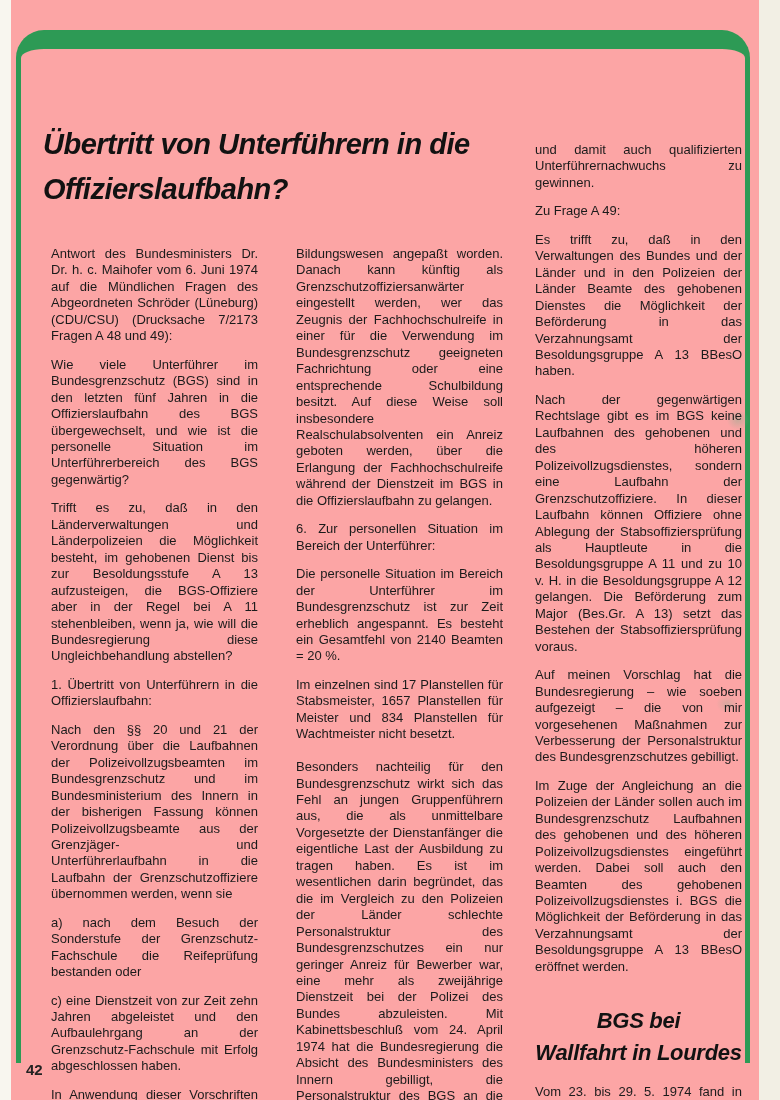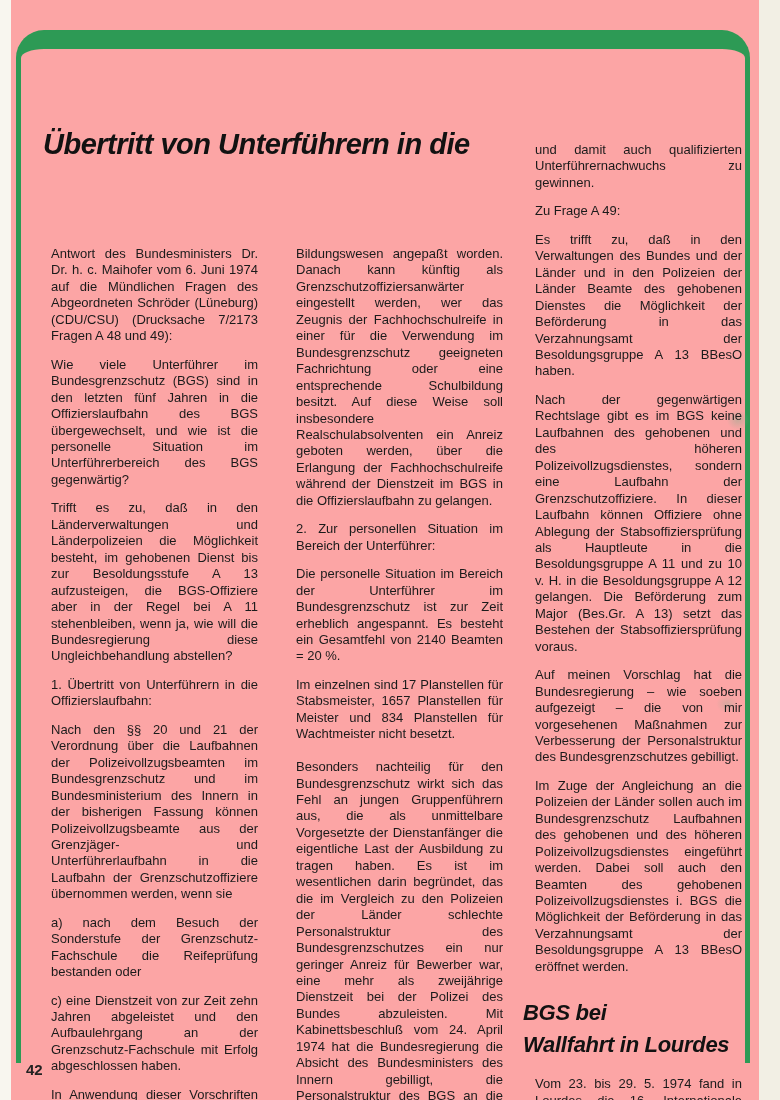--- a/index.html
+++ b/index.html
@@ -56,22 +56,22 @@
   #col1 { left: 39px;  top: 234px; }
   #col2 { left: 284px; top: 234px; }
   #col3 { left: 523px; top: 130px; }
   .subheadline {
     font-size: 22px;
     line-height: 32px;
     font-weight: 700;
     font-style: italic;
     letter-spacing: -0.3px;
     color: #121212;
-    text-align: left;
-    margin: 22px 0 15px 0;
+    text-align: center;
+    margin: 30px 0 15px 0;
     hyphens: none;
   }
   .page-number {
     position: absolute;
     left: 26px; top: 1061px;
     font-size: 15px;
     font-weight: 700;
     color: #222;
   }
   .smudge {
@@ -96,37 +96,38 @@
   <div class="edge-left"></div>
   <div class="edge-right"></div>
 
   <div class="green-frame"></div>
 
   <div class="smudge smudge-1"></div>
   <div class="smudge smudge-2"></div>
 
   <h1 class="headline">
     <span>Übertritt von Unterführern in die</span><br>
+    <span>Offizierslaufbahn?</span>
   </h1>
 
   <div class="col" id="col1">
     <p>Antwort des Bundesministers Dr. Dr. h. c. Maihofer vom 6. Juni 1974 auf die Mündlichen Fragen des Abgeordneten Schröder (Lüneburg) (CDU/CSU) (Drucksache 7/2173 Fragen A 48 und 49):</p>
     <p>Wie viele Unterführer im Bundesgrenzschutz (BGS) sind in den letzten fünf Jahren in die Offizierslaufbahn des BGS übergewechselt, und wie ist die personelle Situation im Unterführerbereich des BGS gegenwärtig?</p>
     <p>Trifft es zu, daß in den Länderverwaltungen und Länderpolizeien die Möglichkeit besteht, im gehobenen Dienst bis zur Besoldungsstufe A 13 aufzusteigen, die BGS-Offiziere aber in der Regel bei A 11 stehenbleiben, wenn ja, wie will die Bundesregierung diese Ungleichbehandlung abstellen?</p>
     <p>1. Übertritt von Unterführern in die Offizierslaufbahn:</p>
     <p>Nach den §§ 20 und 21 der Verordnung über die Laufbahnen der Polizeivollzugsbeamten im Bundesgrenzschutz und im Bundesministerium des Innern in der bisherigen Fassung können Polizeivollzugsbeamte aus der Grenzjäger- und Unterführerlaufbahn in die Laufbahn der Grenzschutzoffiziere übernommen werden, wenn sie</p>
     <p>a) nach dem Besuch der Sonderstufe der Grenzschutz-Fachschule die Reifeprüfung bestanden oder</p>
     <p>c) eine Dienstzeit von zur Zeit zehn Jahren abgeleistet und den Aufbaulehrgang an der Grenzschutz-Fachschule mit Erfolg abgeschlossen haben.</p>
     <p>In Anwendung dieser Vorschriften wurden in den letzten fünf Jahren insgesamt 132 Polizeivollzugsbeamte aus der Grenzjäger- und Unterführerlaufbahn in die Offizierslaufbahn übernommen. Mit einer Übernahme von weiteren 20 Beamten ist noch im Laufe dieses Jahres zu rechnen.</p>
 
   </div>
 
   <div class="col" id="col2">
     <p>Bildungswesen angepaßt worden. Danach kann künftig als Grenzschutzoffiziersanwärter eingestellt werden, wer das Zeugnis der Fachhochschulreife in einer für die Verwendung im Bundesgrenzschutz geeigneten Fachrichtung oder eine entsprechende Schulbildung besitzt. Auf diese Weise soll insbesondere Realschulabsolventen ein Anreiz geboten werden, über die Erlangung der Fachhochschulreife während der Dienstzeit im BGS in die Offizierslaufbahn zu gelangen.</p>
-    <p>2. Zur personellen Situation im Bereich der Unterführer:</p>
+    <p>6. Zur personellen Situation im Bereich der Unterführer:</p>
     <p>Die personelle Situation im Bereich der Unterführer im Bundesgrenzschutz ist zur Zeit erheblich angespannt. Es besteht ein Gesamtfehl von 2140 Beamten = 20 %.</p>
     <p>Im einzelnen sind 17 Planstellen für Stabsmeister, 1657 Planstellen für Meister und 834 Planstellen für Wachtmeister nicht besetzt.</p>
     <p class="gap">Besonders nachteilig für den Bundesgrenzschutz wirkt sich das Fehl an jungen Gruppenführern aus, die als unmittelbare Vorgesetzte der Dienstanfänger die eigentliche Last der Ausbildung zu tragen haben. Es ist im wesentlichen darin begründet, das die im Vergleich zu den Polizeien der Länder schlechte Personalstruktur des Bundesgrenzschutzes ein nur geringer Anreiz für Bewerber war, eine mehr als zweijährige Dienstzeit bei der Polizei des Bundes abzuleisten. Mit Kabinettsbeschluß vom 24. April 1974 hat die Bundesregierung die Absicht des Bundesministers des Innern gebilligt, die Personalstruktur des BGS an die der Polizeien der Länder anzugleichen. Es sollen insbesondere die Ämter des einfachen Dienstes (Besoldungsgruppen A 1 bis A 4 BBesO) wegfallen, die Obermeister der Besoldungsgruppe A 8 und die Hauptmeister der Besoldungsgruppe A 9 BBesO zugeordnet werden. Durch einen funktionsgerechten Stellenkegel soll ferner gewährleistet werden, daß die Polizeivollzugsbeamten des BGS nach Maßgabe sachgerechter Ämterbewertung Beförderungschancen besitzen wie die entsprechenden Beamten der Länderpolizeien. Die notwendigen gesetzlichen Regelungen sind in Vorbereitung.</p>
 
   </div>
 
   <div class="col" id="col3">
     <p>und damit auch qualifizierten Unterführernachwuchs zu gewinnen.</p>
     <p>Zu Frage A 49:</p>
     <p>Es trifft zu, daß in den Verwaltungen des Bundes und der Länder und in den Polizeien der Länder Beamte des gehobenen Dienstes die Möglichkeit der Beförderung in das Verzahnungsamt der Besoldungsgruppe A 13 BBesO haben.</p>

